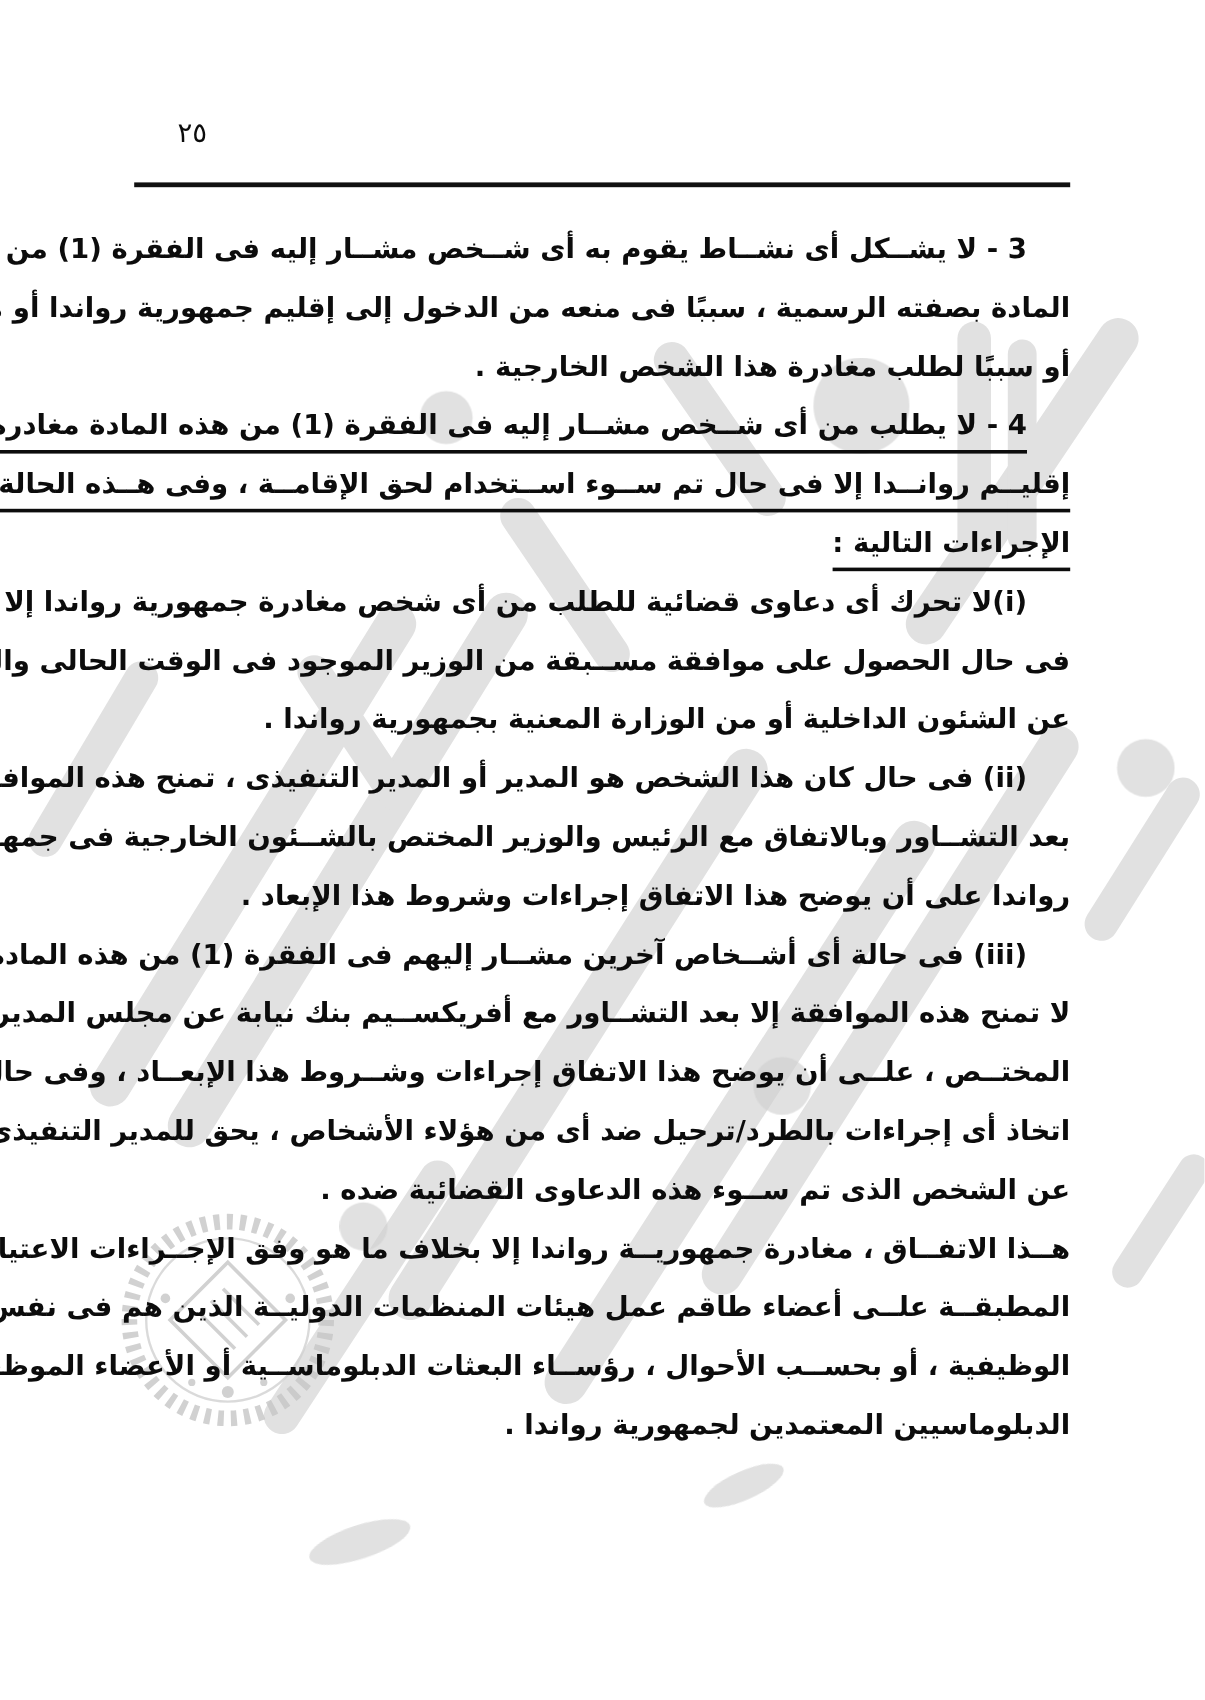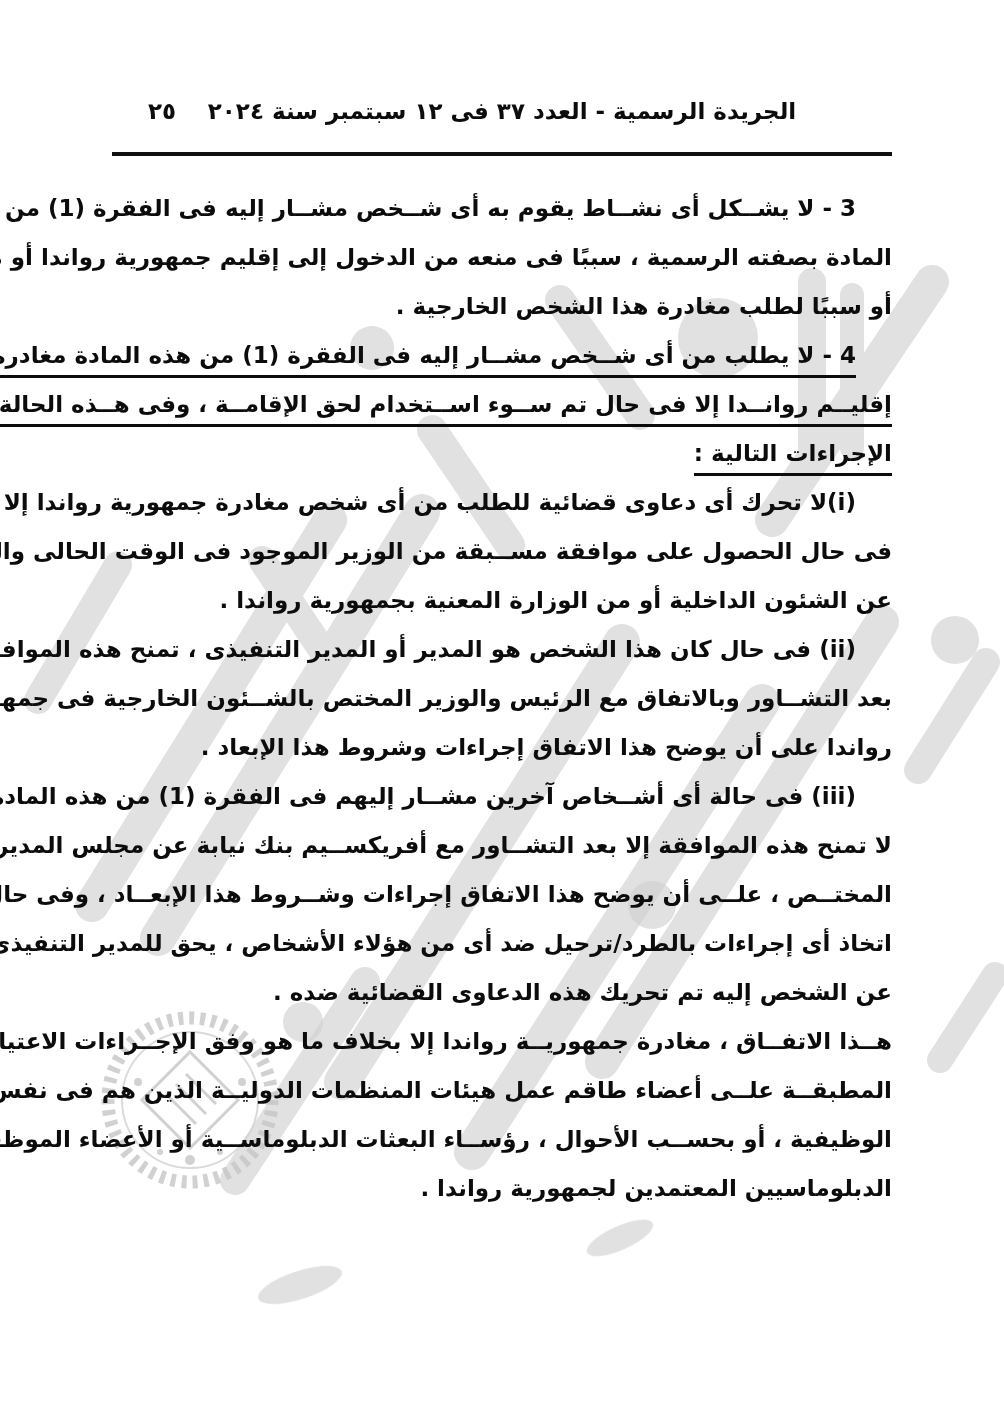--- a/index.html
+++ b/index.html
@@ -17,21 +17,21 @@
   
   .hdr{position:absolute;top:98px;left:0;right:0;height:44px;z-index:2;}
   .hdr-title{
     position:absolute;left:0;right:0;top:0;
     text-align:center;
     font-size:23px;font-weight:bold;
     letter-spacing:.2px;
   }
   .hdr-pagenum{
     position:absolute;left:148px;top:0;
-    font-size:23px;font-weight:bold;
+    font-size:23px;font-weight:normal;
   }
   .hdr-rule{
     position:absolute;top:152px;left:112px;right:112px;height:4px;
     background:#111;z-index:2;
   }
   
   .doc-body{
     position:absolute;top:184px;right:112px;left:112px;z-index:1;
     font-size:23px;font-weight:bold;
   }
@@ -103,21 +103,20 @@
         <circle cx="52" cy="-18" r="4"></circle>
         <circle cx="0" cy="60" r="5"></circle>
         <circle cx="-30" cy="52" r="3"></circle>
         <circle cx="30" cy="52" r="3"></circle>
       </g>
     </g>
   </svg>
 
   <div class="hdr">
     <div class="hdr-pagenum">٢٥</div>
-    <div class="hdr-title">الجريدة الرسمية - العدد ٣٧ فى ١٢ سبتمبر سنة ٢٠٢٤</div>
   </div>
   <div class="hdr-rule"></div>
 
   <div class="doc-body">
       <div class="para">
         <div class="line just indent">3 - لا يشــكل أى نشــاط يقوم به أى شــخص مشــار إليه فى الفقرة (1) من هذه</div>
         <div class="line just">المادة بصفته الرسمية ، سببًا فى منعه من الدخول إلى إقليم جمهورية رواندا أو مغادرته</div>
         <div class="line">أو سببًا لطلب مغادرة هذا الشخص الخارجية .</div>
       </div>
       <div class="para">
@@ -133,21 +132,21 @@
       <div class="para">
         <div class="line just indent">(ii) فى حال كان هذا الشخص هو المدير أو المدير التنفيذى ، تمنح هذه الموافقة</div>
         <div class="line just">بعد التشــاور وبالاتفاق مع الرئيس والوزير المختص بالشــئون الخارجية فى جمهورية</div>
         <div class="line">رواندا على أن يوضح هذا الاتفاق إجراءات وشروط هذا الإبعاد .</div>
       </div>
       <div class="para">
         <div class="line just indent">(iii) فى حالة أى أشــخاص آخرين مشــار إليهم فى الفقرة (1) من هذه المادة،</div>
         <div class="line just">لا تمنح هذه الموافقة إلا بعد التشــاور مع أفريكســيم بنك نيابة عن مجلس المديرين</div>
         <div class="line just">المختــص ، علــى أن يوضح هذا الاتفاق إجراءات وشــروط هذا الإبعــاد ، وفى حال تم</div>
         <div class="line just">اتخاذ أى إجراءات بالطرد/ترحيل ضد أى من هؤلاء الأشخاص ، يحق للمدير التنفيذى</div>
-        <div class="line">عن الشخص إليه تم تحريك هذه الدعاوى القضائية ضده .</div>
+        <div class="line">عن الشخص الذى تم ســوء هذه الدعاوى القضائية ضده .</div>
       </div>
       <div class="para">
         <div class="line just">هــذا الاتفــاق ، مغادرة جمهوريــة رواندا إلا بخلاف ما هو وفق الإجــراءات الاعتيادية</div>
         <div class="line just">المطبقــة علــى أعضاء طاقم عمل هيئات المنظمات الدوليــة الذين هم فى نفس الرتبة</div>
         <div class="line just">الوظيفية ، أو بحســب الأحوال ، رؤســاء البعثات الدبلوماســية أو الأعضاء الموظفين</div>
         <div class="line">الدبلوماسيين المعتمدين لجمهورية رواندا .</div>
       </div>
     </div>
 
 </div>

